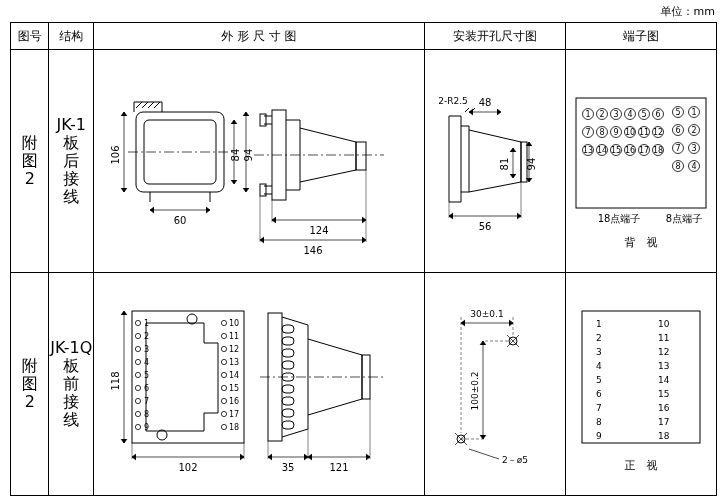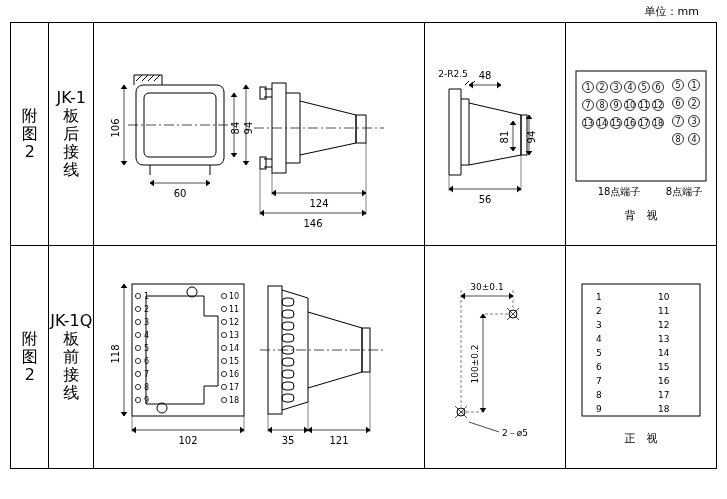--- a/index.html
+++ b/index.html
@@ -1,32 +1,39 @@
 <!DOCTYPE html>
 <html><head>
 <meta charset="utf-8">
 <style>
   html,body{margin:0;padding:0;background:#ffffff;}
   body{width:727px;height:499px;font-family:"DejaVu Sans","Liberation Sans",sans-serif;color:#000;position:relative;overflow:hidden;}
-  .unit{position:absolute;right:28px;top:4px;font-size:11px;}
+  .unit{position:absolute;right:12px;top:4px;font-size:11px;}
   table.main{position:absolute;left:10px;top:22px;border-collapse:collapse;width:707px;}
   table.main th,table.main td{border:1px solid #000;padding:0;vertical-align:middle;text-align:center;}
   table.main th{height:26px;font-size:12px;font-weight:normal;}
   .c0{width:38px;}.c1{width:44px;}.c2{width:330px;}.c3{width:140px;}.c4{width:150px;}
   .vlabel{font-size:16px;line-height:18px;}
   .rowbody{height:222px;position:relative;}
   svg{display:block;}
 </style>
 </head>
 <body>
 
 <div class="unit">单位：mm</div>
 
 <table class="main">
   <tbody>
+      <tr>
+    <th class="c0">图号</th>
+    <th class="c1">结构</th>
+    <th class="c2">外 形 尺 寸 图</th>
+    <th class="c3">安装开孔尺寸图</th>
+    <th class="c4">端子图</th>
+  </tr>
 
   <tr>
     <td class="c0">
       <div class="vlabel">
         <div>附</div>
         <div>图</div>
         <div>2</div>
       </div>
     </td>
     <td class="c1">

